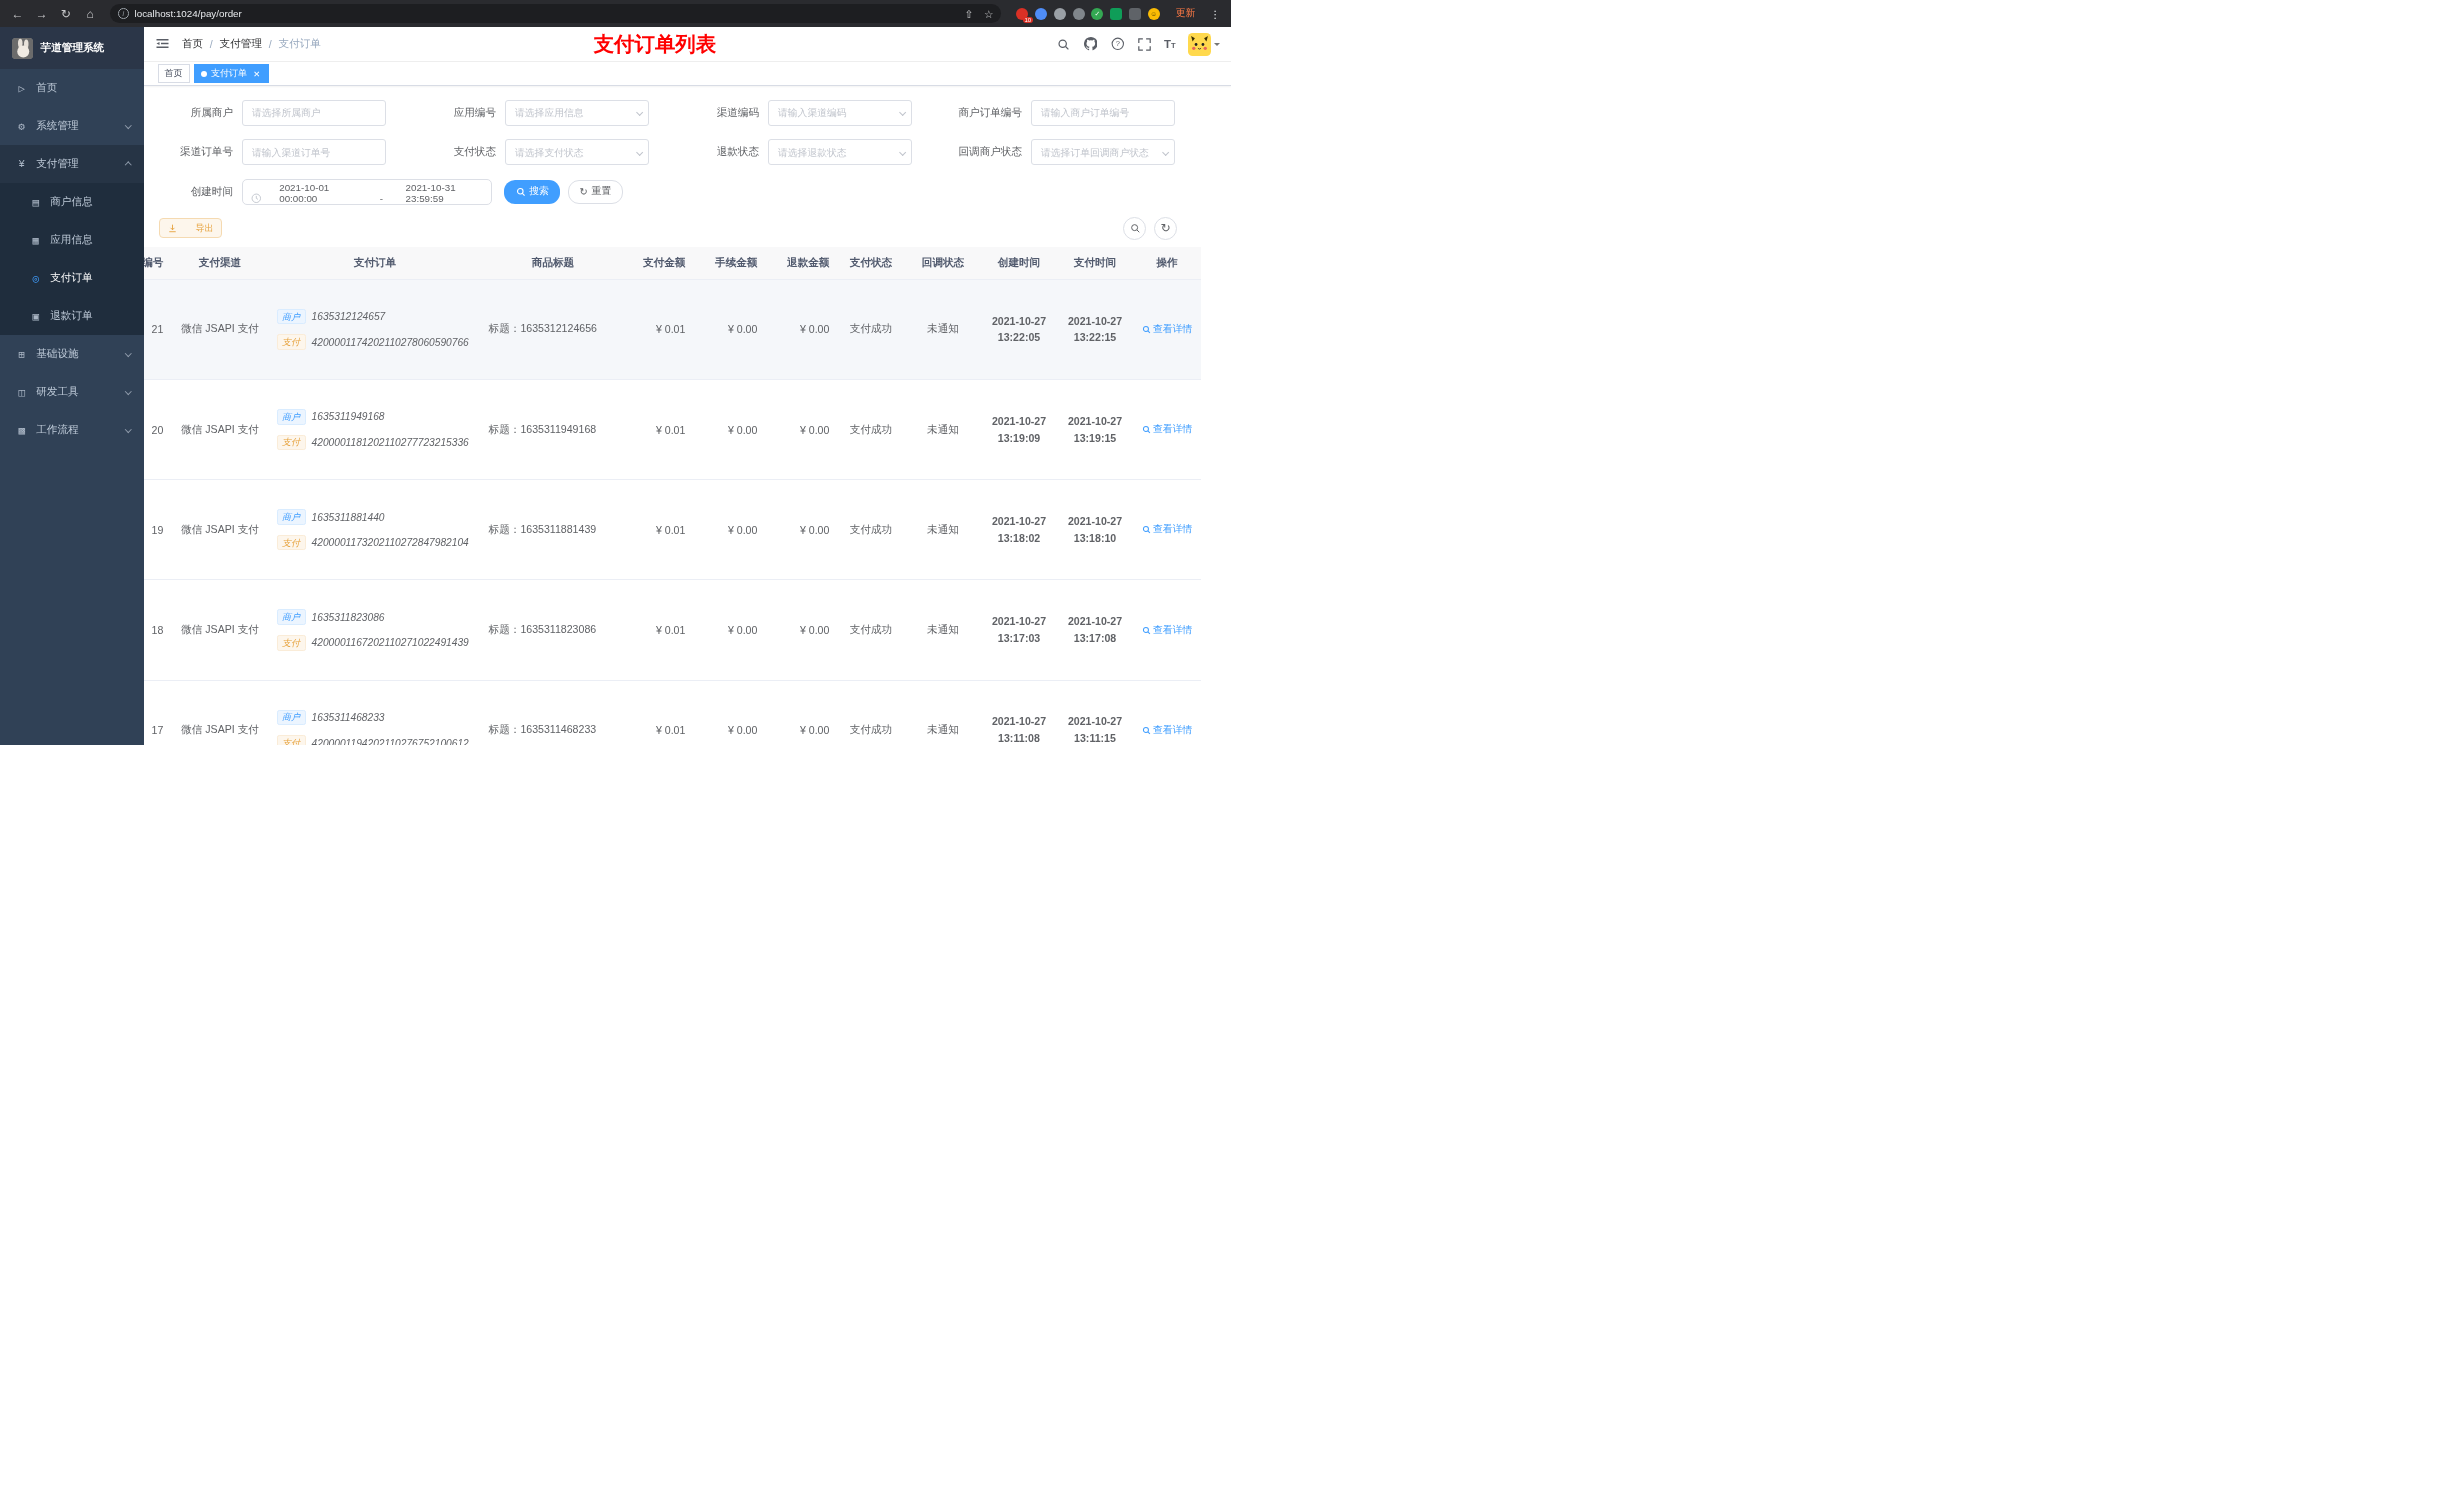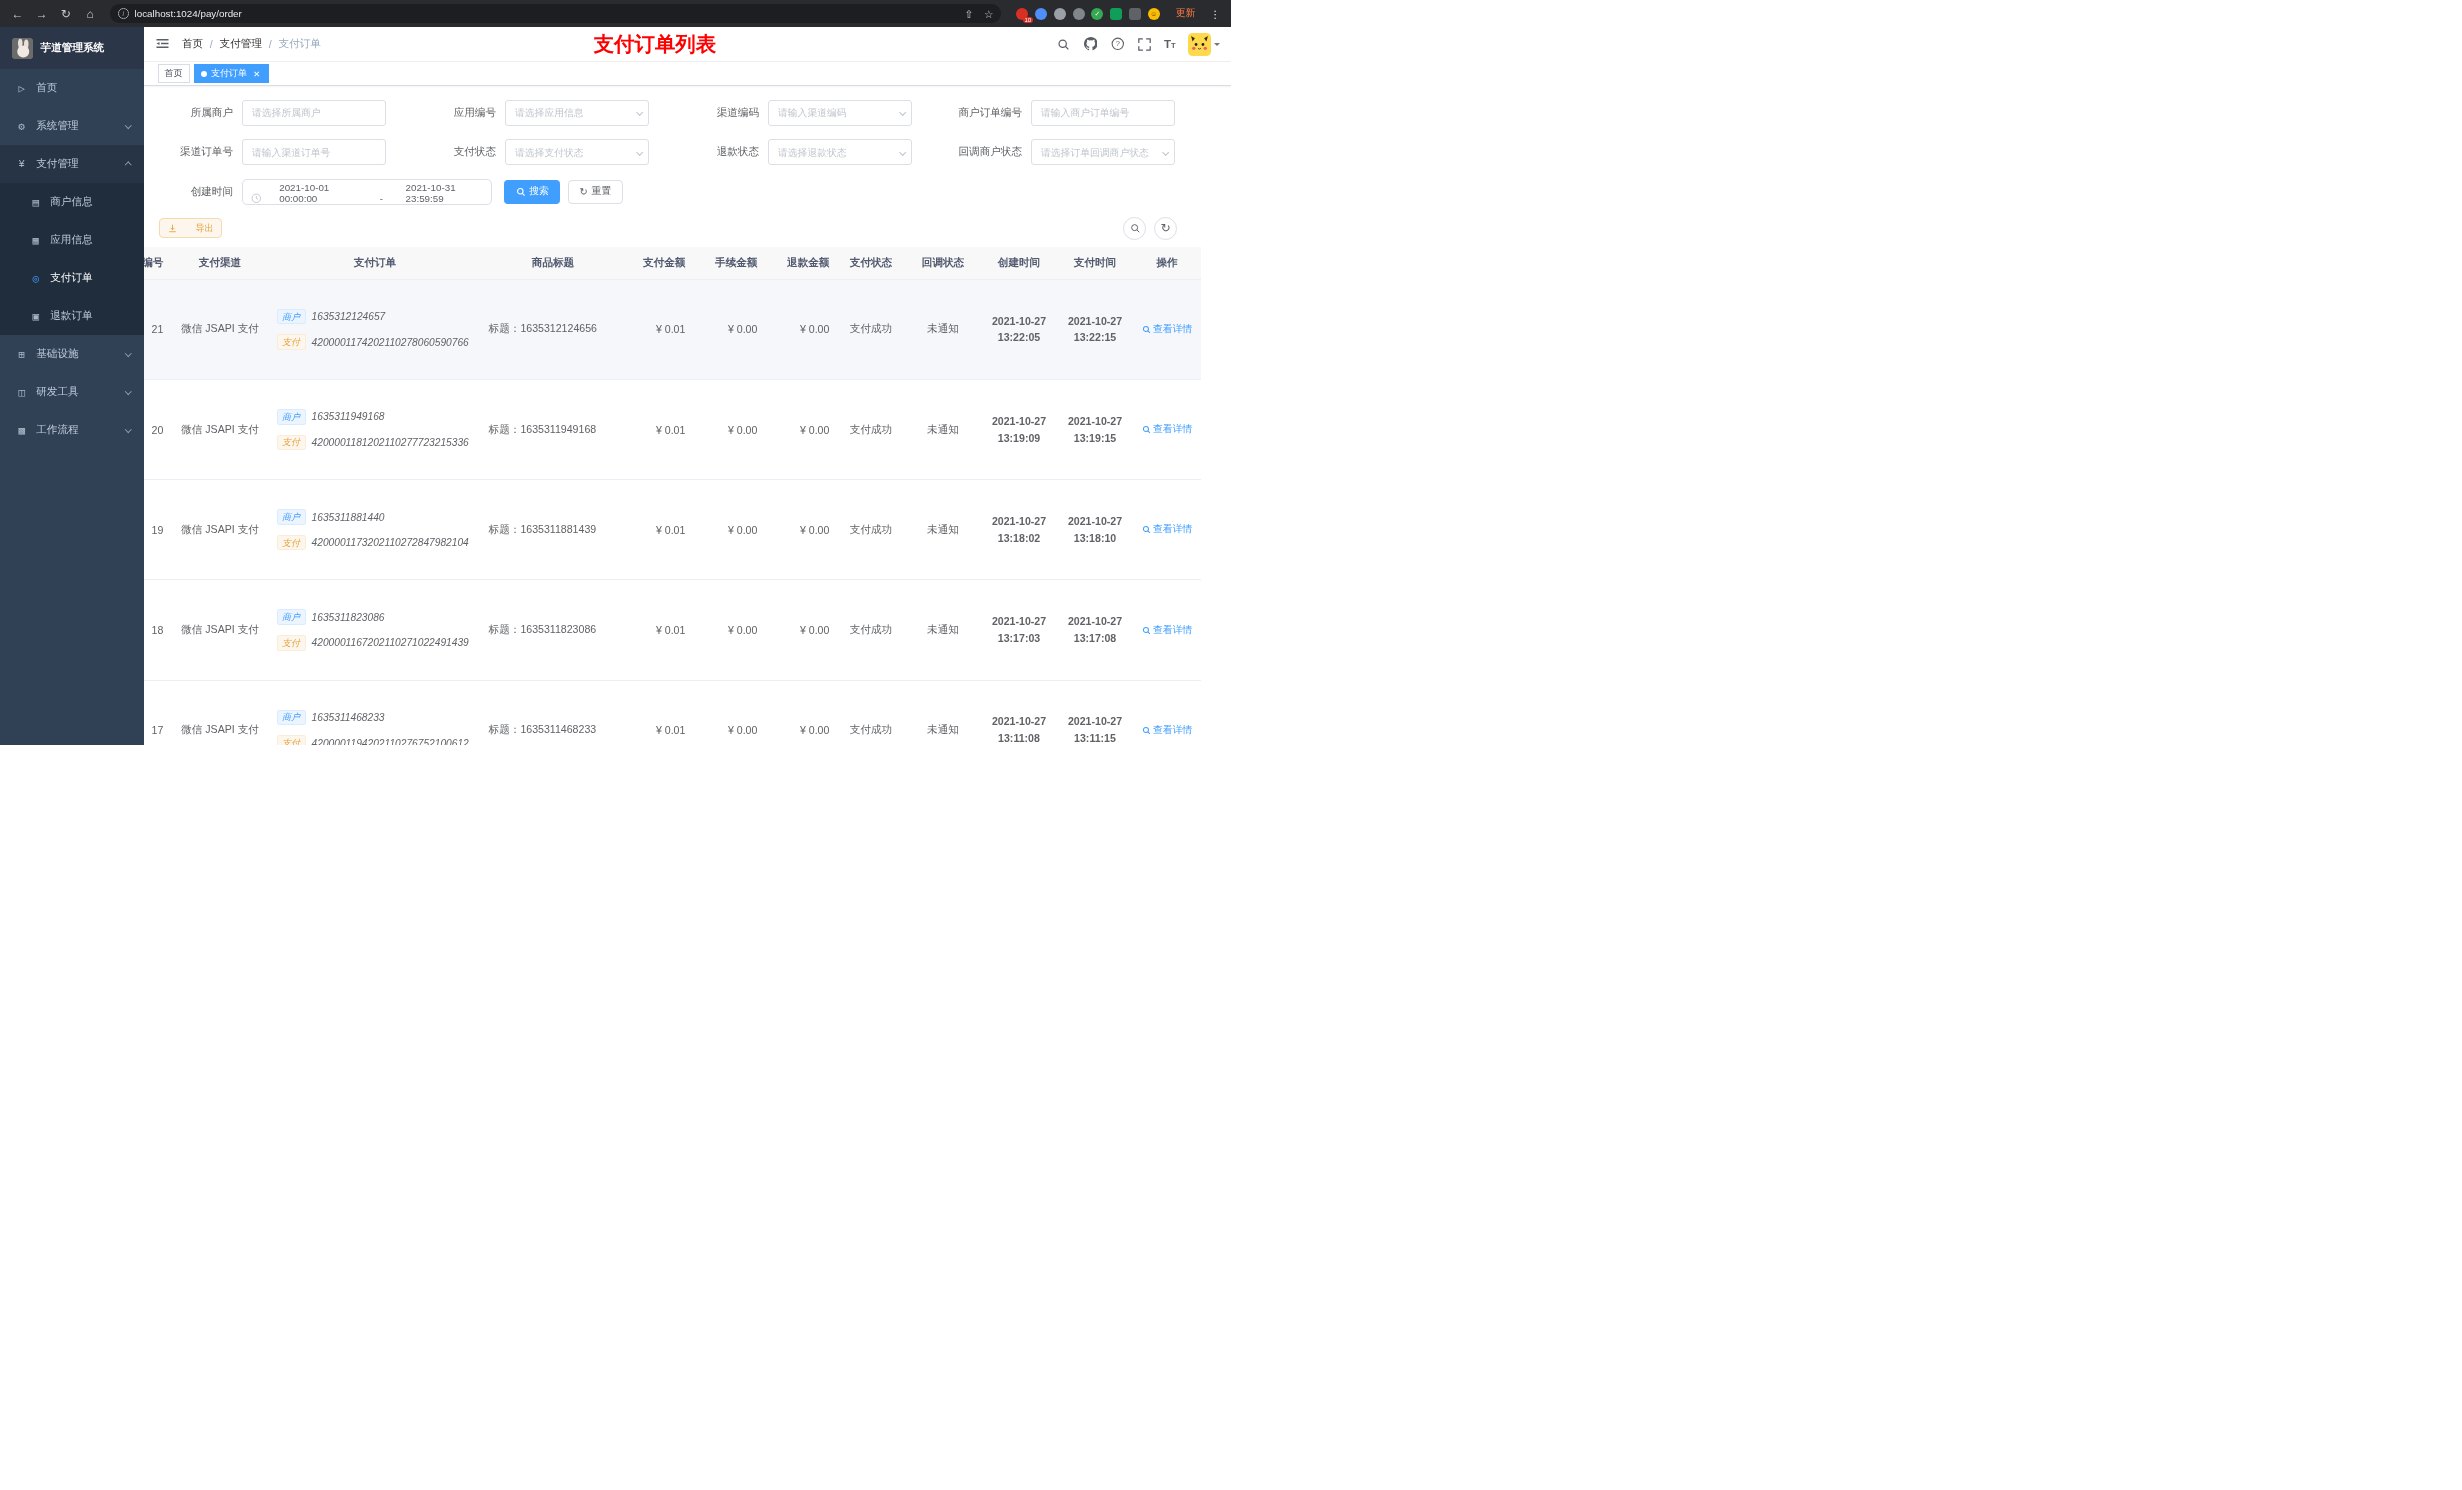--- a/index.html
+++ b/index.html
@@ -70,21 +70,21 @@
   .f-label { width:83px; text-align:right; padding-right:9px; font-size:10.6px; color:#606266; white-space:nowrap; }
   .ctl { position:relative; width:144px; height:26px; }
   .ctl-input { width:100%; height:26px; border:0.8px solid #dcdfe6; border-radius:3px; padding:0 18px 0 9px; font-size:9.8px; color:#606266; font-family:inherit; outline:none; }
   .ctl-input::placeholder { color:#c0c4cc; }
   .sel-arrow { position:absolute; right:6.8px; top:10.6px; width:5.3px; height:5.3px; border-right:1.1px solid #c0c4cc; border-bottom:1.1px solid #c0c4cc; transform:rotate(45deg); pointer-events:none; }
 
   .date-row { display:flex; align-items:center; margin-bottom:12px; }
   .date-range { width:250px; height:26px; border:0.8px solid #dcdfe6; border-radius:5px; display:flex; align-items:flex-end; padding:0 7.6px; font-size:9.8px; color:#606266; gap:15px; }
   .date-range .clock { color:#c0c4cc; margin-right:3px; display:flex; }
   .date-sep { margin:0 7.6px; }
-  .btn { height:24px; border-radius:4px; font-size:9.8px; display:inline-flex; align-items:center; gap:3.8px; padding:0 10.6px; cursor:pointer; border:0.8px solid transparent; }
+  .btn { height:24px; border-radius:11px; font-size:9.8px; display:inline-flex; align-items:center; gap:3.8px; padding:0 10.6px; cursor:pointer; border:0.8px solid transparent; }
   .btn-primary { background:#409eff; color:#fff; margin-left:12px; }
   .btn-plain { background:#fff; border-color:#dcdfe6; color:#606266; margin-left:7.6px; }
 
   .toolbar-row { display:flex; align-items:center; justify-content:space-between; margin:1.5px 0 7.6px 0; }
   .btn-export { height:20.4px; padding:0 7.6px; font-size:9px; border:0.8px solid #f5dab1; background:#fdf6ec; color:#e6a23c; border-radius:4px; display:inline-flex; align-items:center; gap:19px; cursor:pointer; }
   .mini-btns { display:flex; gap:7.6px; margin-right:39px; }
   .mini-circle { width:23px; height:23px; border-radius:50%; border:0.8px solid #dcdfe6; background:#fff; display:flex; align-items:center; justify-content:center; color:#606266; cursor:pointer; }
 
   
   .table-viewport { margin-left:-15px; overflow:hidden; }

